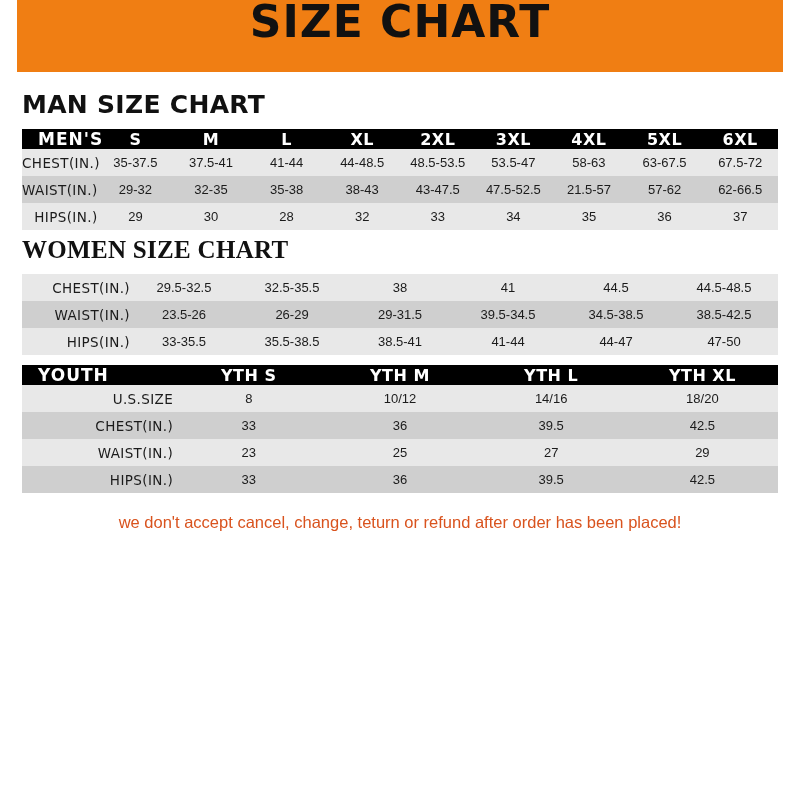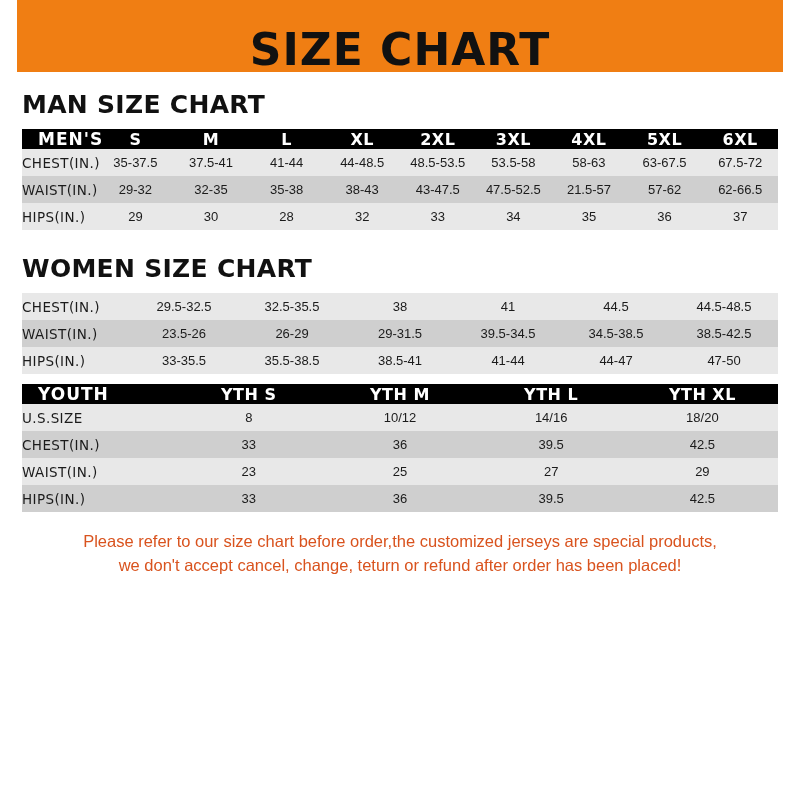--- a/index.html
+++ b/index.html
@@ -19,21 +19,21 @@
     height: 800px;
     background: #ffffff;
     box-sizing: border-box;
   }
   
   .header-band {
     position: relative;
     height: 72px;
     background: #f07e13;
     display: flex;
-    align-items: flex-end;
+    align-items: flex-start;
     justify-content: center;
   }
   .header-band .white-gap-left {
     position: absolute;
     left: 0; top: 0;
     width: 17px; height: 72px;
     background: #ffffff;
   }
   .header-band .white-gap-right {
     position: absolute;
@@ -56,21 +56,21 @@
     box-sizing: border-box;
   }
   .section-title {
     font-family: "DejaVu Sans", sans-serif;
     font-weight: bold;
     font-size: 25px;
     color: #111111;
     letter-spacing: 0.3px;
   }
   .t1 { margin-top: 18px; }
-  .t2 { margin-top: 24px; }
+  .t2 { margin-top: 6px; font-family: Liberation Serif, serif; }
   .t3 { margin-top: 22px; }
 
   table.size-table {
     border-collapse: collapse;
     width: 100%;
     margin-top: 10px;
     table-layout: fixed;
   }
   table.size-table td {
     text-align: center;
@@ -94,21 +94,21 @@
   table.size-table tr.head td.rowlabel {
     text-align: left;
     padding-left: 16px;
     font-size: 17px;
     letter-spacing: 1px;
   }
   
   table.size-table tr.light td { background: #e8e8e8; }
   table.size-table tr.dark td { background: #cfcfcf; }
   table.size-table td.rowlabel {
-    text-align: left;
+    text-align: right;
     font-weight: normal;
     font-size: 13.5px;
     letter-spacing: 0.4px;
     font-family: "DejaVu Sans", sans-serif;
   }
 
   .footer-note {
     margin-top: 18px;
     padding: 0 20px;
     text-align: center;
@@ -147,21 +147,21 @@
         <td>5XL</td>
         <td>6XL</td>
       </tr>
       <tr class="light">
         <td class="rowlabel">CHEST(IN.)</td>
         <td>35-37.5</td>
         <td>37.5-41</td>
         <td>41-44</td>
         <td>44-48.5</td>
         <td>48.5-53.5</td>
-        <td>53.5-58</td>
+        <td>53.5-47</td>
         <td>58-63</td>
         <td>63-67.5</td>
         <td>67.5-72</td>
       </tr>
       <tr class="dark">
         <td class="rowlabel">WAIST(IN.)</td>
         <td>29-32</td>
         <td>32-35</td>
         <td>35-38</td>
         <td>38-43</td>
@@ -253,18 +253,17 @@
         <td class="rowlabel">HIPS(IN.)</td>
         <td>33</td>
         <td>36</td>
         <td>39.5</td>
         <td>42.5</td>
       </tr>
     </tbody>
       </table>
 
     <div class="footer-note">
-      <span class="line">Please refer to our size chart before order,the customized jerseys are special products,</span>
       <span class="line">we don't accept cancel, change, teturn or refund after order has been placed!</span>
     </div>
 
   </div>
 </div>
 
 </body></html>

